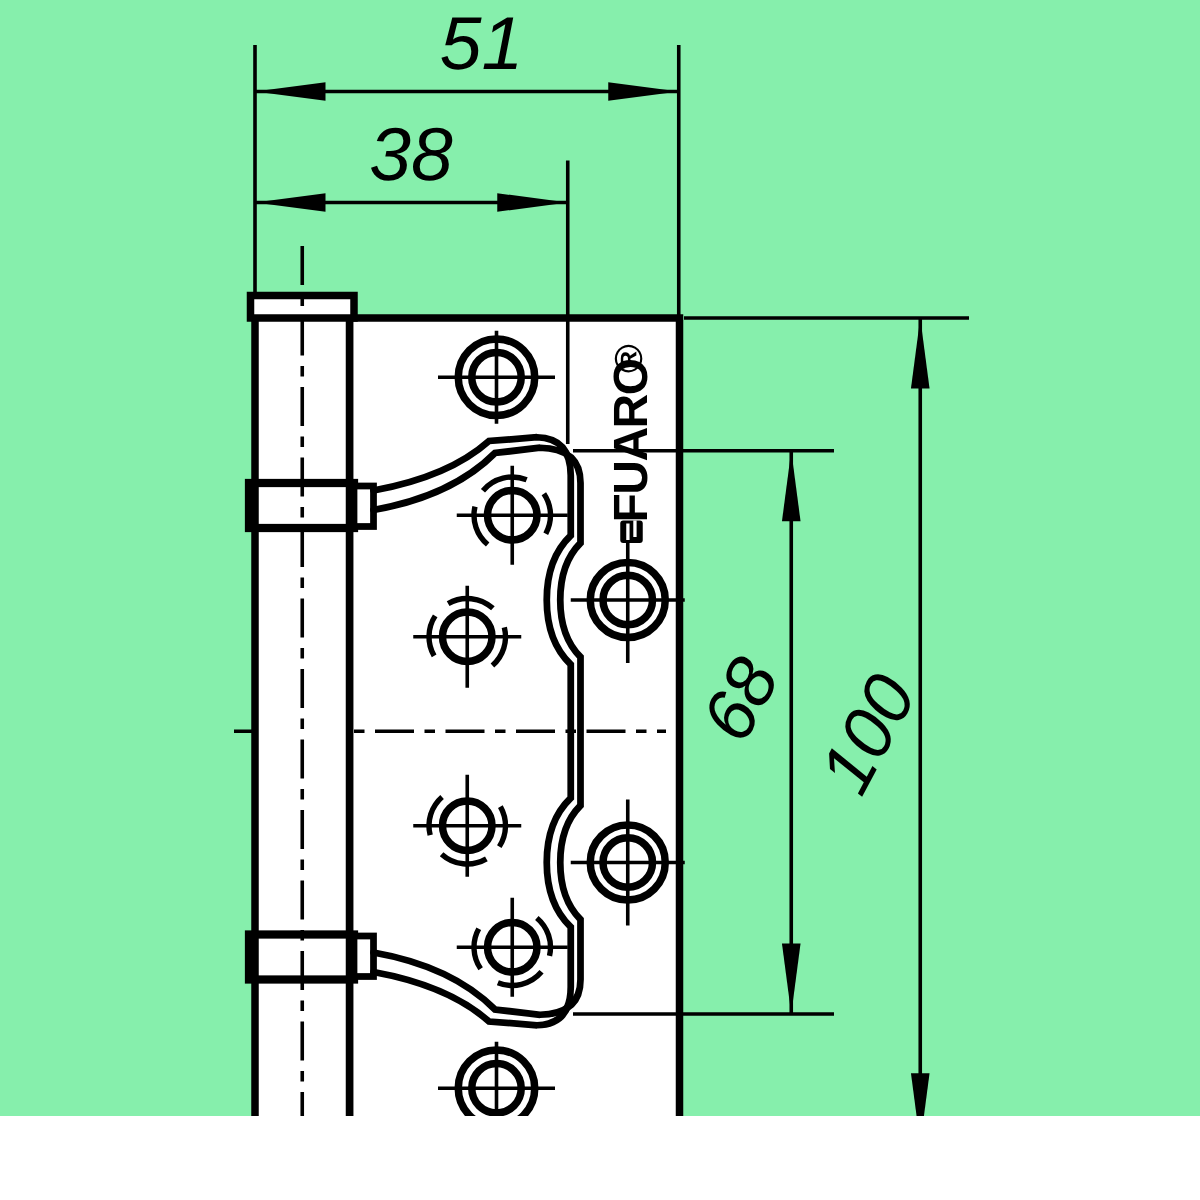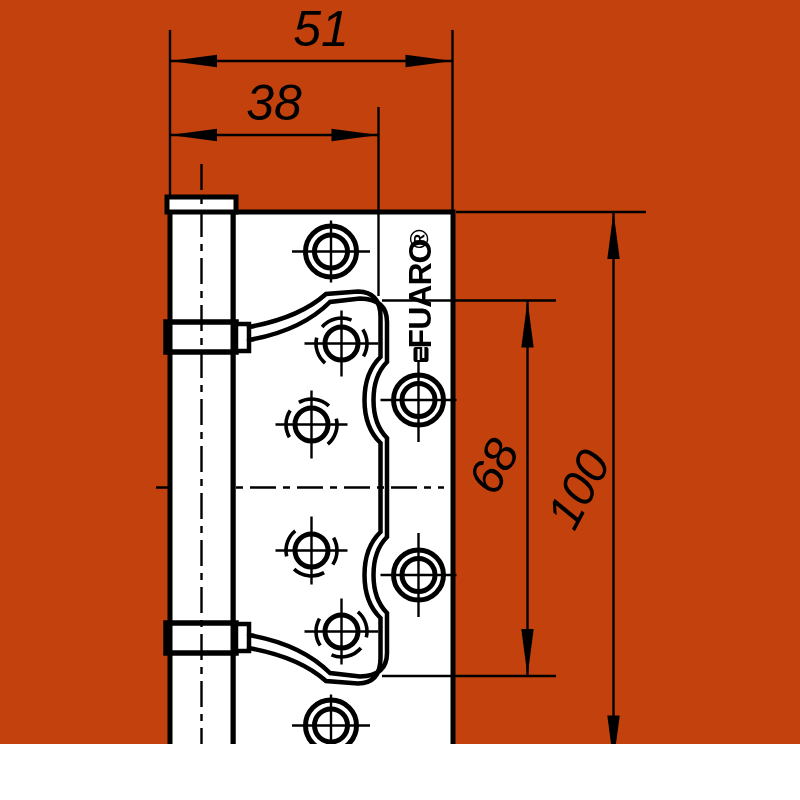--- a/index.html
+++ b/index.html
@@ -3,21 +3,21 @@
 <meta charset="utf-8">
 <style>
   html, body {
     margin: 0;
     padding: 0;
     background: #ffffff;
   }
   .stage {
     width: 800px;
     height: 744px;
-    background: #c2410c;
+    background: #86efac;
     position: relative;
     overflow: hidden;
   }
   svg {
     display: block;
   }
   .dim-text {
     font-family: "Liberation Sans", sans-serif;
     font-style: italic;
     font-size: 50px;

